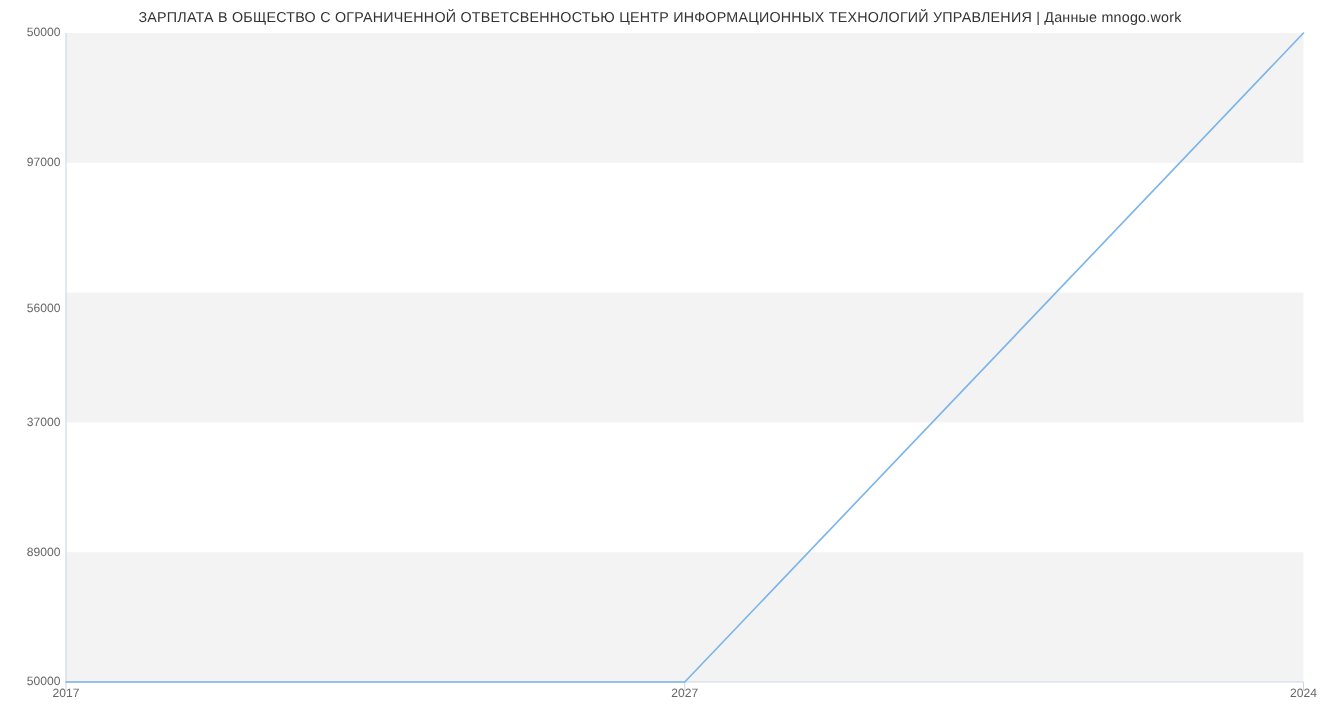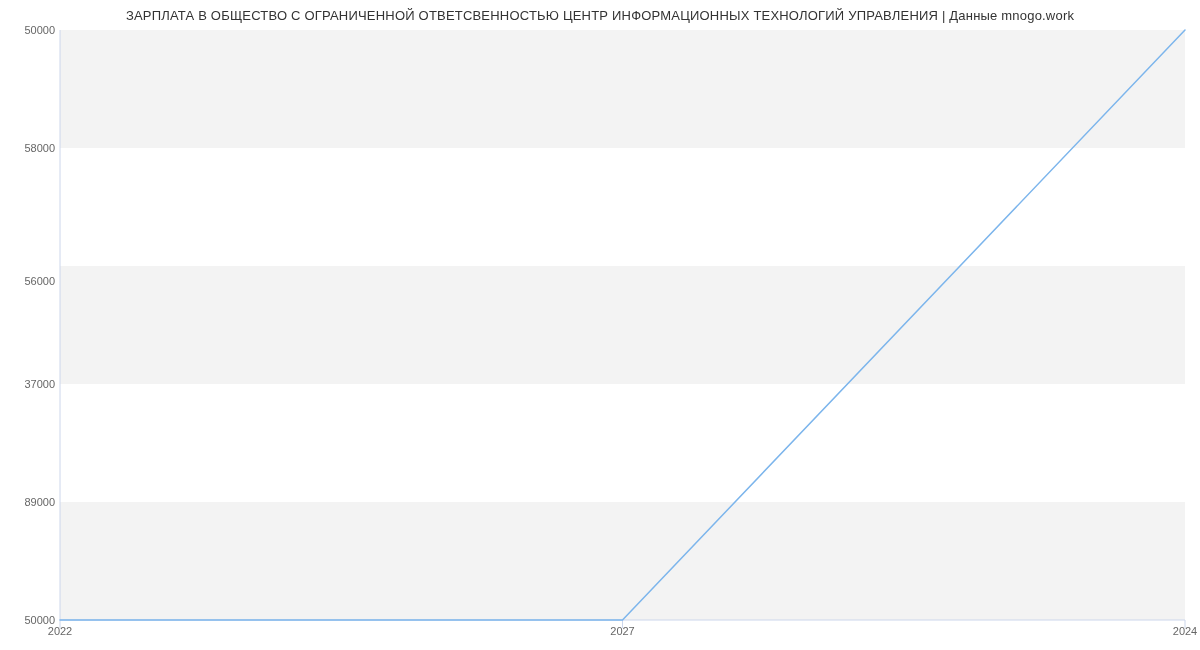--- a/index.html
+++ b/index.html
@@ -80,24 +80,24 @@
 <body>
 
 <div class="chart-wrap">
 
   <div class="chart-title">ЗАРПЛАТА В ОБЩЕСТВО С ОГРАНИЧЕННОЙ ОТВЕТСВЕННОСТЬЮ ЦЕНТР ИНФОРМАЦИОННЫХ ТЕХНОЛОГИЙ УПРАВЛЕНИЯ | Данные mnogo.work</div>
 
   <div class="y-label" style="top:620px">50000</div>
   <div class="y-label" style="top:502px">89000</div>
   <div class="y-label" style="top:384px">37000</div>
   <div class="y-label" style="top:281px">56000</div>
-  <div class="y-label" style="top:148px">58000</div>
+  <div class="y-label" style="top:148px">97000</div>
   <div class="y-label" style="top:30px">50000</div>
 
-  <div class="x-label" style="left:60px">2022</div>
+  <div class="x-label" style="left:60px">2017</div>
   <div class="x-label" style="left:622.5px">2027</div>
   <div class="x-label" style="left:1185px">2024</div>
 
   <div class="plot-area">
     <svg class="plot-svg" viewBox="0 0 1125 590" preserveAspectRatio="none">
 
       <rect class="band" x="0" y="472" width="1125" height="118"></rect>
       <rect class="band" x="0" y="236" width="1125" height="118"></rect>
       <rect class="band" x="0" y="0" width="1125" height="118"></rect>
 

